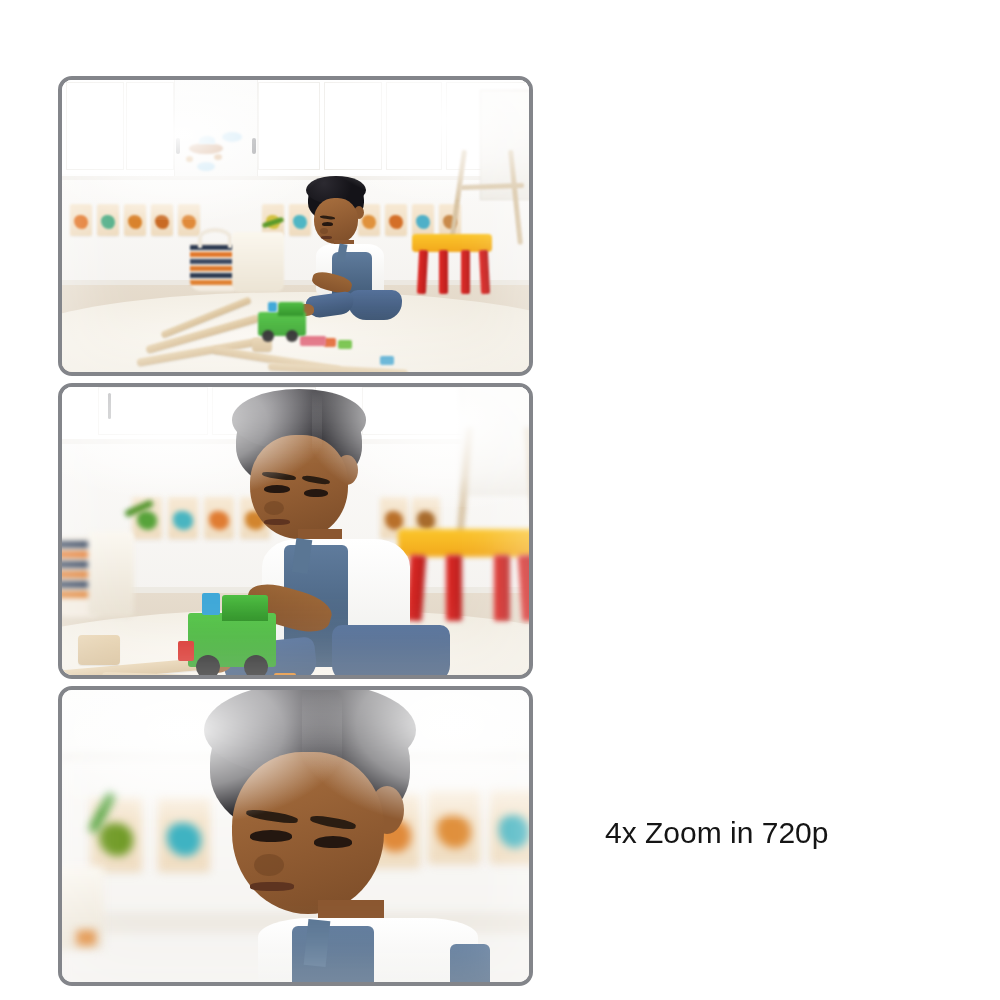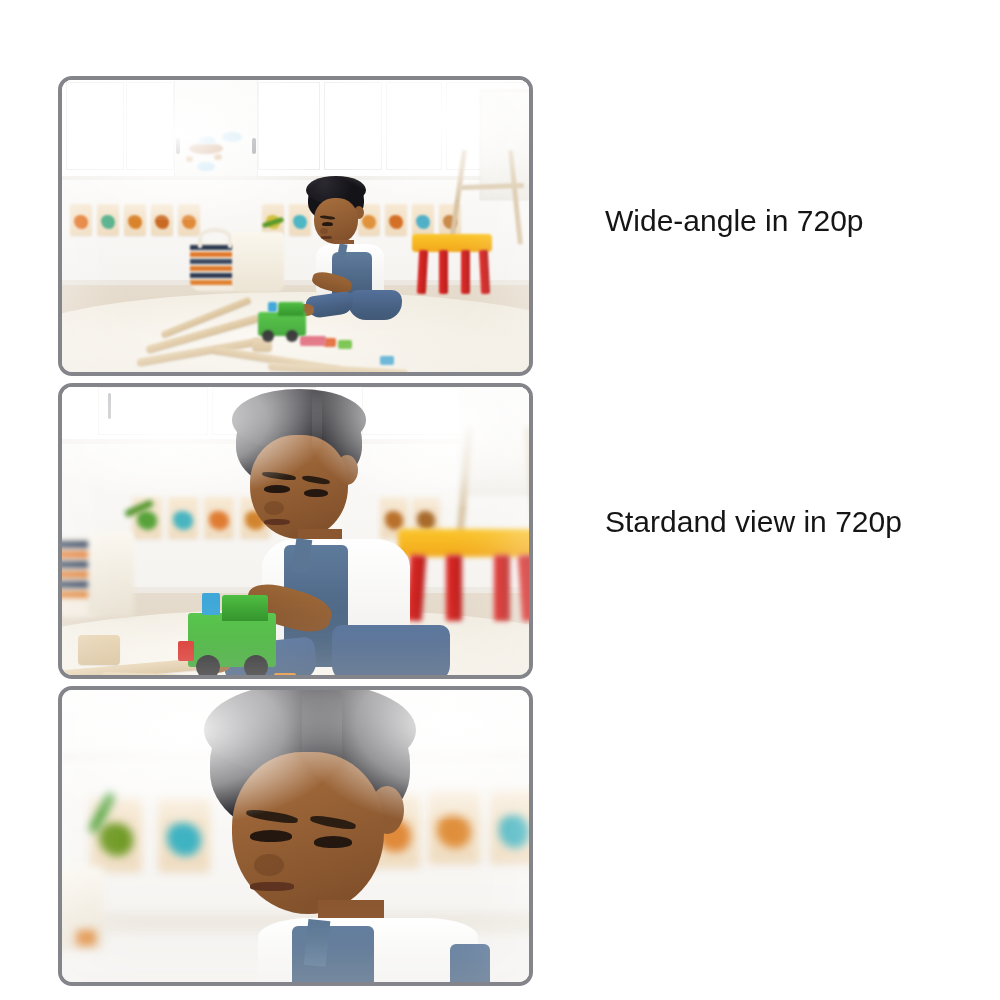--- a/index.html
+++ b/index.html
@@ -234,21 +234,20 @@
         <div class="train-cab blur-soft" style="left:216px;top:222px;width:26px;height:14px;"></div>
         <div class="wheel blur-soft" style="left:200px;top:250px;width:12px;height:12px;"></div>
         <div class="wheel blur-soft" style="left:224px;top:250px;width:12px;height:12px;"></div>
         <div class="block blur-soft" style="left:206px;top:222px;width:9px;height:10px;background:#3fa8d8;"></div>
 
         <div class="glow" style="left:-30px;top:-30px;width:300px;height:170px;"></div>
         <div class="glow" style="left:250px;top:-40px;width:260px;height:160px;"></div>
         <div class="vignette"></div>
       </div>
     </div>
-    <div class="caption">Wide-angle in 720p</div>
   </div>
 
   <div class="row" id="row-1">
     <div class="frame">
       <div class="scene">
         <div class="wall"></div>
 
         <div class="winband" style="left:-2px;top:-2px;width:475px;height:54px;"></div>
         <div class="winpane" style="left:36px;top:0;width:110px;height:48px;"></div>
         <div class="winpane" style="left:150px;top:0;width:104px;height:48px;"></div>
@@ -333,21 +332,20 @@
         <div class="wheel" style="left:182px;top:268px;width:24px;height:24px;"></div>
         <div class="block" style="left:140px;top:206px;width:18px;height:22px;background:#3fa8d8;"></div>
         <div class="block" style="left:116px;top:254px;width:16px;height:20px;background:#d9342e;"></div>
         <div class="block" style="left:212px;top:286px;width:22px;height:12px;background:#e38a2a;"></div>
 
         <div class="glow" style="left:-40px;top:-40px;width:300px;height:150px;"></div>
         <div class="glow" style="left:250px;top:-50px;width:280px;height:170px;"></div>
         <div class="vignette"></div>
       </div>
     </div>
-    <div class="caption">Stardand view in 720p</div>
   </div>
 
   <div class="row" id="row-2">
     <div class="frame">
       <div class="scene">
         <div class="wall" style="background:linear-gradient(180deg,#fdfdfc 0%,#f8f7f5 60%,#f2f0ec 100%);"></div>
         <div class="rail blur-heavy" style="left:0;top:64px;width:475px;height:8px;background:#f1eee8;"></div>
         <div class="wains blur-heavy" style="left:0;top:70px;width:475px;height:230px;"></div>
         <div class="rail blur-heavy" style="left:0;top:222px;width:475px;height:22px;background:#eeeae3;"></div>
 
@@ -386,15 +384,16 @@
           <div class="denim" style="left:104px;top:244px;width:82px;height:76px;"></div>
           <div class="strap" style="left:118px;top:238px;width:22px;height:46px;background:#5a7694;transform:rotate(6deg);"></div>
           <div class="denim" style="left:262px;top:262px;width:40px;height:56px;"></div>
         </div>
 
         <div class="glow" style="left:-40px;top:-50px;width:320px;height:180px;"></div>
         <div class="glow" style="left:240px;top:-60px;width:300px;height:190px;"></div>
         <div class="vignette"></div>
       </div>
     </div>
+    <div class="caption">4x Zoom in 720p</div>
   </div>
 
 </div>
 
 </body></html>

